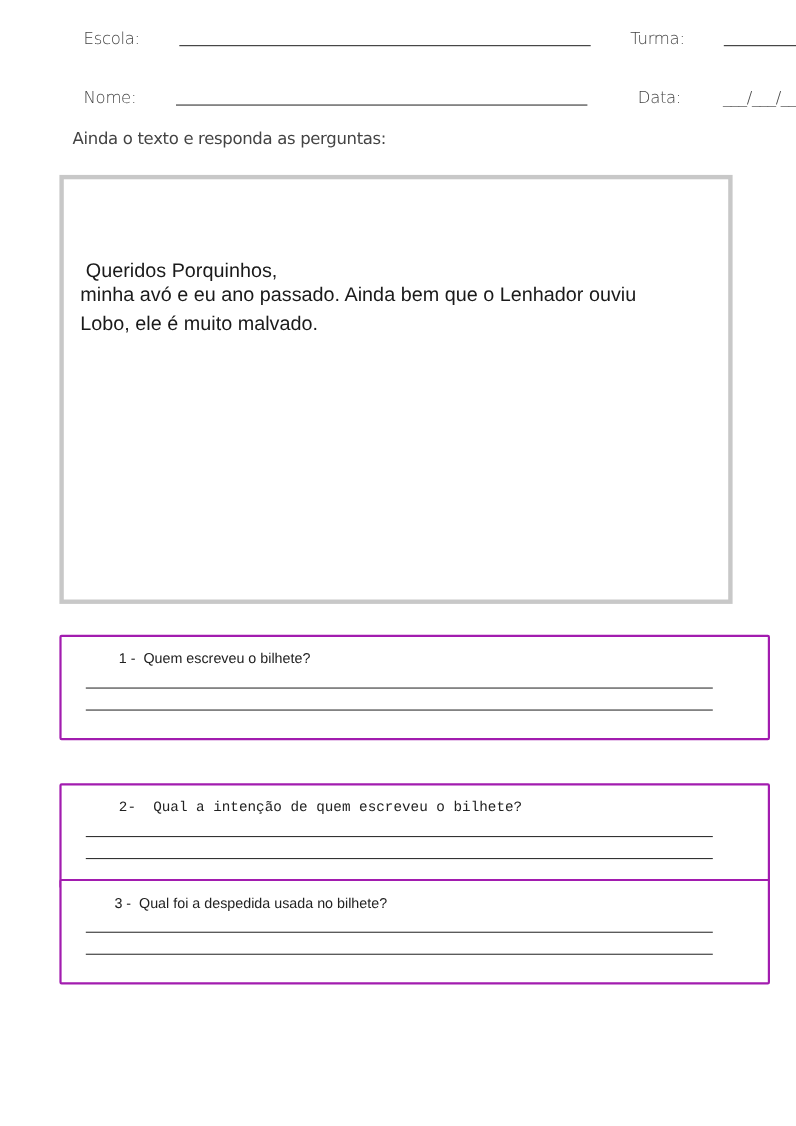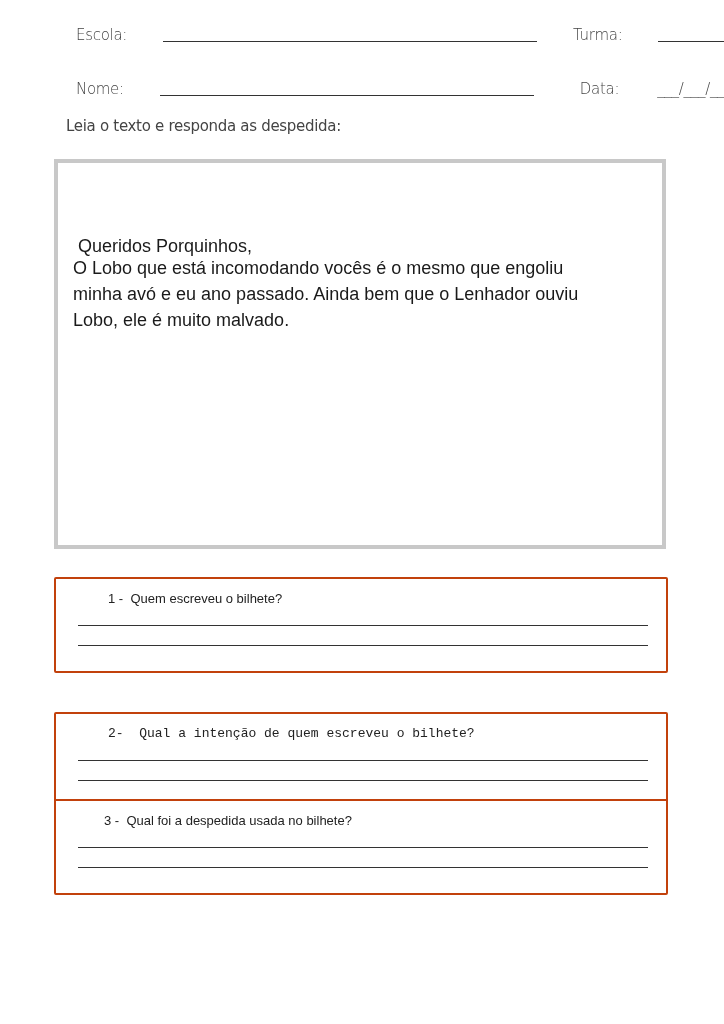--- a/index.html
+++ b/index.html
@@ -22,21 +22,21 @@
       position: absolute; left: 54px; top: 159px; width: 604px; height: 382px;
       border: 4px solid #c8c8c8; background: #fff;
     }
     .greeting { position: absolute; left: 20px; top: 42px; font-size: 18px; margin-top: 31px; }
     .body-text {
       position: absolute; left: 15px; top: 92px; width: 560px; font-size: 18px; line-height: 26px;
     }
     .closing { position: absolute; right: 30px; top: 225px; font-size: 18px; text-align: right; line-height: 27px; }
     .question-box {
       position: absolute; left: 54px; width: 610px; height: 92px;
-      border: 2px solid #c2410c; border-radius: 2px; background: #fff;
+      border: 2px solid #a21caf; border-radius: 2px; background: #fff; padding-left: 32px;
     }
     .q-text { position: absolute; top: 12px; font-size: 13px; color: #222; }
     .answer-line { position: absolute; left: 22px; width: 570px; border-top: 1px solid #333; }
   </style>
 </head>
 <body>
 
 <div class="header-row" style="top:26px;">
   <span>Escola:</span>
   <span class="fill-line" style="width:374px;"></span>
@@ -44,26 +44,25 @@
   <span class="fill-line" style="width:76px;"></span>
 </div>
 
 <div class="header-row" style="top:80px;">
   <span>Nome:</span>
   <span class="fill-line" style="width:374px;"></span>
   <span style="margin-left:10px;">Data:</span>
   <span style="margin-left:6px;">___/___/___</span>
 </div>
 
-<div class="instructions">Leia o texto e responda as despedida:</div>
+<div class="instructions">Ainda o texto e responda as perguntas:</div>
 
 <div class="letter-box">
   <div class="greeting">Queridos Porquinhos,</div>
   <div class="body-text">
-    <div>O Lobo que está incomodando vocês é o mesmo que engoliu</div>
     <div>minha avó e eu ano passado. Ainda bem que o Lenhador ouviu</div>
     <div>Lobo, ele é muito malvado.</div>
   </div>
   <div class="closing">
   </div>
 </div>
 
 <div class="question-box" style="top:577px;">
   <div class="q-text" style="left:52px;">
     <span>1 -</span>&nbsp;

